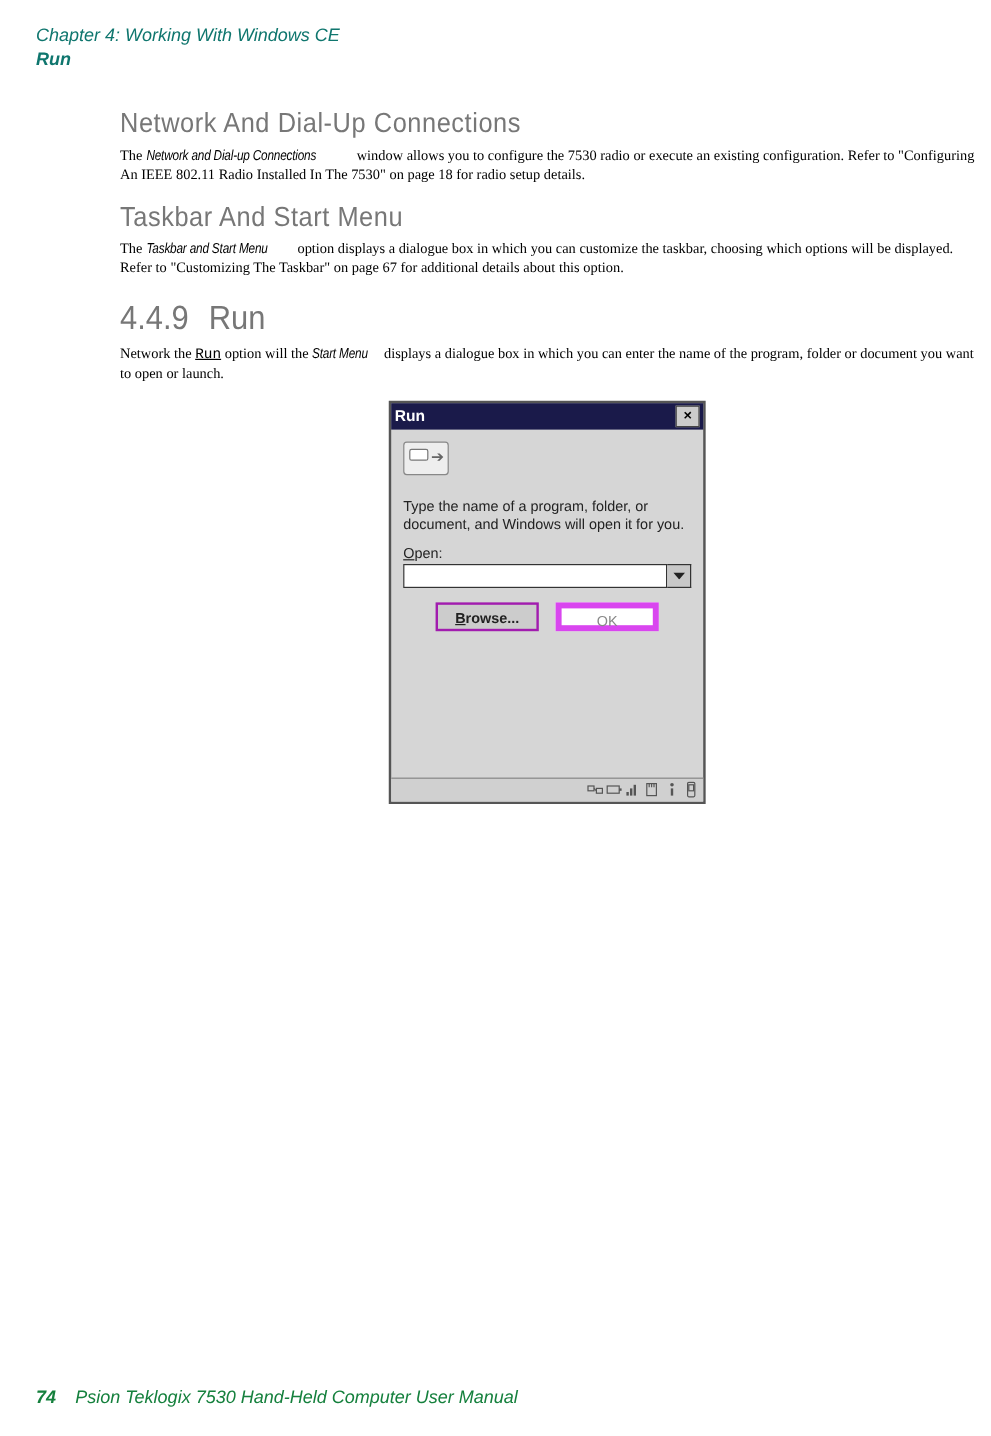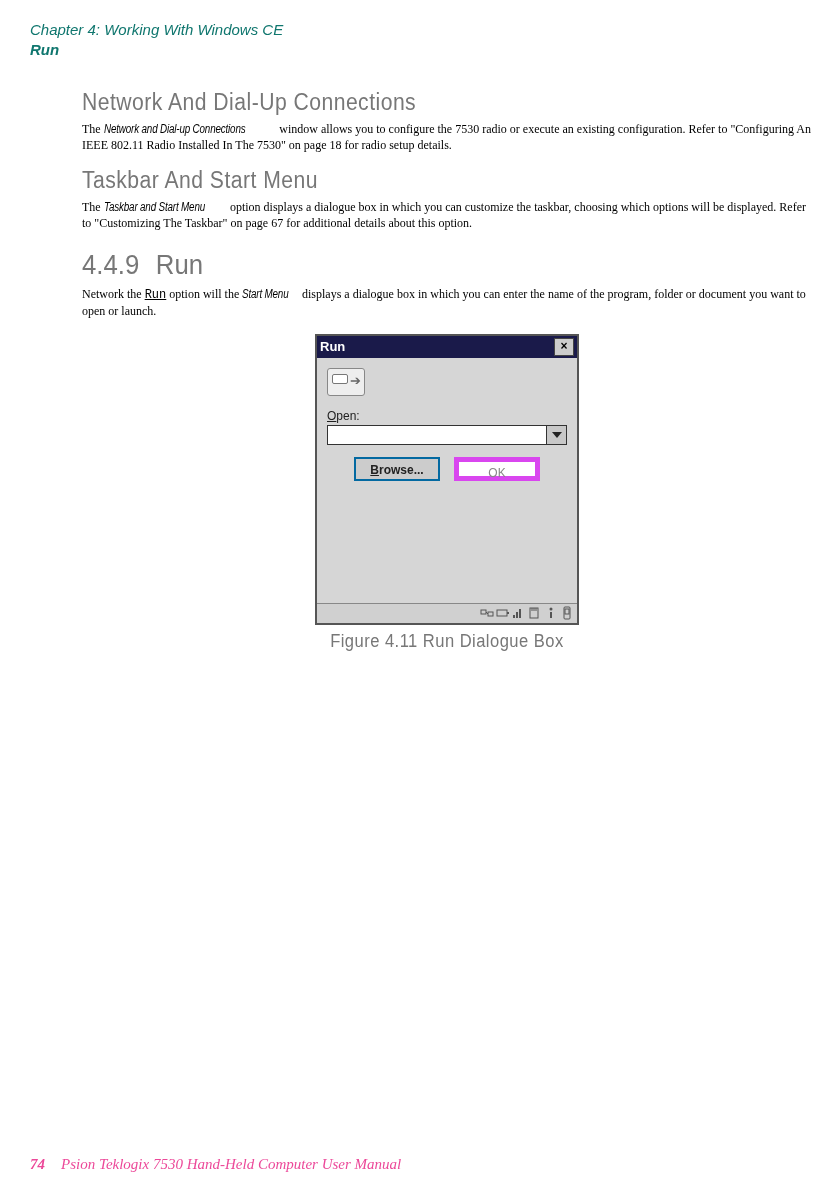--- a/index.html
+++ b/index.html
@@ -24,21 +24,21 @@
     margin-bottom: 30px;
     color: #0f766e;
   }
   .header .chapter-line {
     font-weight: normal;
   }
   .header .sub-line {
     font-weight: bold;
   }
   .content {
-    margin-left: 52px;
+    margin-left: 70px;
   }
   .section-title {
     font-family: Arial, Helvetica, sans-serif;
     font-size: 23px;
     font-weight: normal;
     letter-spacing: 0.5px;
     color: #777;
     margin-top: 14px;
     margin-bottom: 6px;
     transform: scaleX(0.92);
@@ -187,21 +187,21 @@
   }
   .dlg-btn {
     width: 86px;
     height: 24px;
     font-size: 12px;
     text-align: center;
     line-height: 22px;
     box-sizing: border-box;
   }
   .browse-btn {
-    border: 2px solid #0369a1;
+    border: 2px solid #a21caf;
     background: #ccc;
     font-weight: bold;
   }
   .browse-btn .ul { text-decoration: underline; }
   .ok-btn {
     border: 5px solid #d946ef;
     background: #ffffff;
     color: #888;
   }
   .dialog-spacer { height: 110px; }
@@ -218,24 +218,24 @@
   }
   .tray-icon {
     width: 14px;
     height: 14px;
     display: inline-block;
   }
   .footer {
     position: absolute;
     left: 30px;
     bottom: 24px;
-    font-family: Liberation Serif, serif;
+    font-family: Liberation Sans, sans-serif;
     font-style: italic;
     font-size: 15px;
-    color: #ec4899;
+    color: #15803d;
   }
   .footer .pn {
     font-weight: bold;
     margin-right: 16px;
     font-style: italic;
   }
 </style>
 </head>
 <body>
 
@@ -264,20 +264,21 @@
     </p>
 
     <div class="figure-wrap">
       <div class="run-dialog">
         <div class="titlebar">
           <span>Run</span>
           <span class="close-btn">×</span>
         </div>
         <div class="dialog-body">
           <span class="run-icon"></span>
+          <div class="prompt-text">Type the name of a program, folder, or document, and Windows will open it for you.</div>
           <div class="open-label"><span class="ul">O</span><span>pen:</span></div>
           <div class="combo">
             <input class="combo-input" type="text" value="" style="">
             <div class="combo-arrow">
               <svg viewBox="0 0 10 6">
                   <polygon points="0,0 10,0 5,6" fill="#222"></polygon>
                 </svg>
             </div>
           </div>
           <div class="button-row">
@@ -322,22 +323,19 @@
               </svg>
           </span>
           <span class="tray-icon">
             <svg viewBox="0 0 14 14">
                 <rect x="4" y="1" width="6" height="12" rx="1" fill="none" stroke="#555"></rect>
                 <rect x="5" y="3" width="4" height="5" fill="none" stroke="#555"></rect>
               </svg>
           </span>
         </div>
       </div>
-      <div>
-        <span class="figure-caption">Figure 4.11 Run Dialogue Box</span>
-      </div>
     </div>
   </div>
 
   <div class="footer">
     <span class="pn">74</span><span>Psion Teklogix 7530 Hand-Held Computer User Manual</span>
   </div>
 </div>
 
 </body></html>

